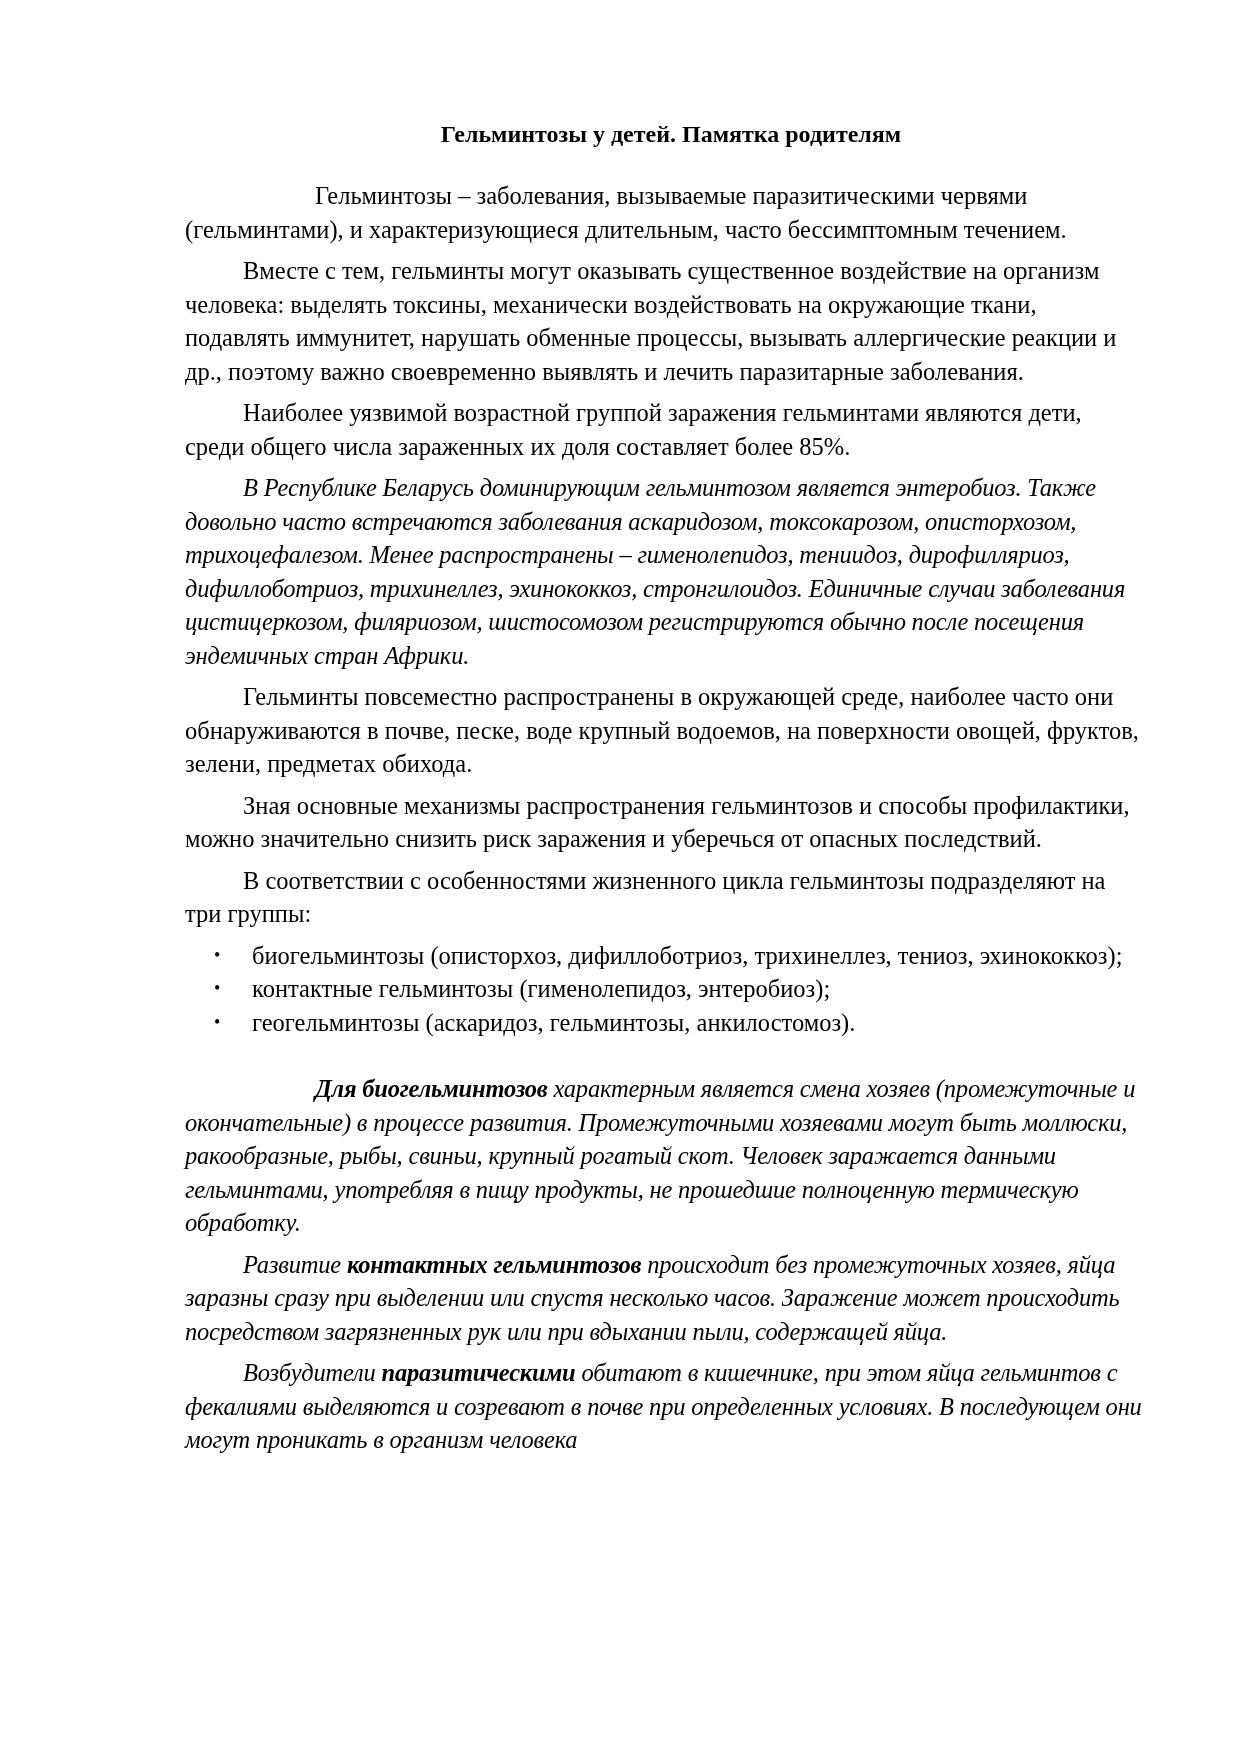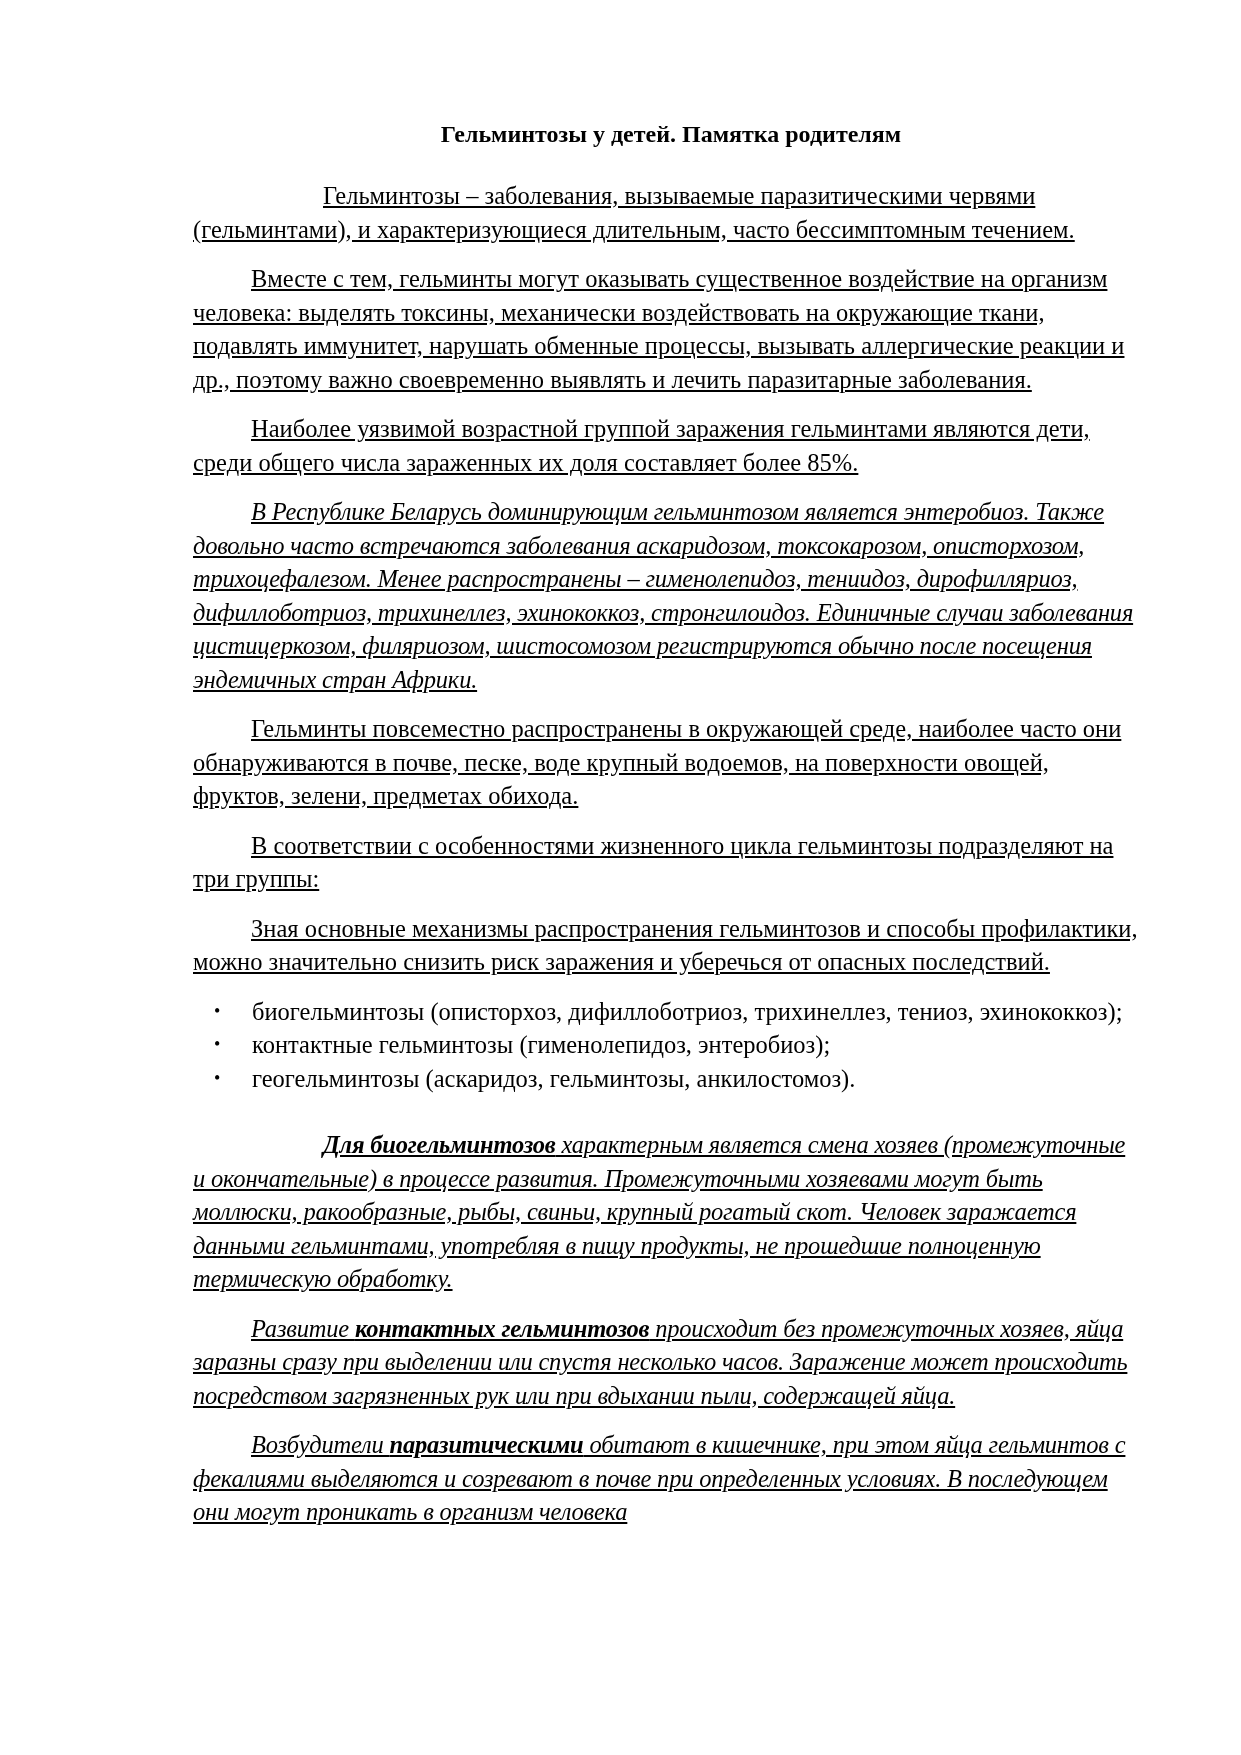--- a/index.html
+++ b/index.html
@@ -23,25 +23,24 @@
     }
     .title {
       text-align: center;
       font-weight: bold;
       font-size: 24px;
       line-height: 33px;
       margin: 0 0 28px 0;
       padding-left: 10px;
     }
     p {
-      margin: 16px;
+      margin: 8px;
       font-size: 24.5px;
       line-height: 33.5px;
       text-indent: 58px;
-      text-decoration: underline;
     }
     p.first {
       text-indent: 130px;
     }
     p.it {
       font-style: italic;
       letter-spacing: -0.2px;
     }
     p.it-first {
       text-indent: 130px;
@@ -70,22 +69,22 @@
 <body>
 
 <div class="page">
   <h1 class="title">Гельминтозы у детей. Памятка родителям</h1>
 
   <p class="first">Гельминтозы – заболевания, вызываемые паразитическими червями (гельминтами), и характеризующиеся длительным, часто бессимптомным течением.</p>
   <p>Вместе с тем, гельминты могут оказывать существенное воздействие на организм человека: выделять токсины, механически воздействовать на окружающие ткани, подавлять иммунитет, нарушать обменные процессы, вызывать аллергические реакции и др., поэтому важно своевременно выявлять и лечить паразитарные заболевания.</p>
   <p>Наиболее уязвимой возрастной группой заражения гельминтами являются дети, среди общего числа зараженных их доля составляет более 85%.</p>
   <p class="it">В Республике Беларусь доминирующим гельминтозом является энтеробиоз. Также довольно часто встречаются заболевания аскаридозом, токсокарозом, описторхозом, трихоцефалезом. Менее распространены – гименолепидоз, тениидоз, дирофилляриоз, дифиллоботриоз, трихинеллез, эхинококкоз, стронгилоидоз. Единичные случаи заболевания цистицеркозом, филяриозом, шистосомозом регистрируются обычно после посещения эндемичных стран Африки.</p>
   <p>Гельминты повсеместно распространены в окружающей среде, наиболее часто они обнаруживаются в почве, песке, воде крупный водоемов, на поверхности овощей, фруктов, зелени, предметах обихода.</p>
+  <p>Зная основные механизмы распространения гельминтозов и способы профилактики, можно значительно снизить риск заражения и уберечься от опасных последствий.</p>
   <p>В соответствии с особенностями жизненного цикла гельминтозы подразделяют на три группы:</p>
-  <p>Зная основные механизмы распространения гельминтозов и способы профилактики, можно значительно снизить риск заражения и уберечься от опасных последствий.</p>
 
   <ul class="groups">
     <li>
       <span class="bullet">•</span>
       <span>биогельминтозы (описторхоз, дифиллоботриоз, трихинеллез, тениоз, эхинококкоз);</span>
     </li>
     <li>
       <span class="bullet">•</span>
       <span>контактные гельминтозы (гименолепидоз, энтеробиоз);</span>
     </li>

